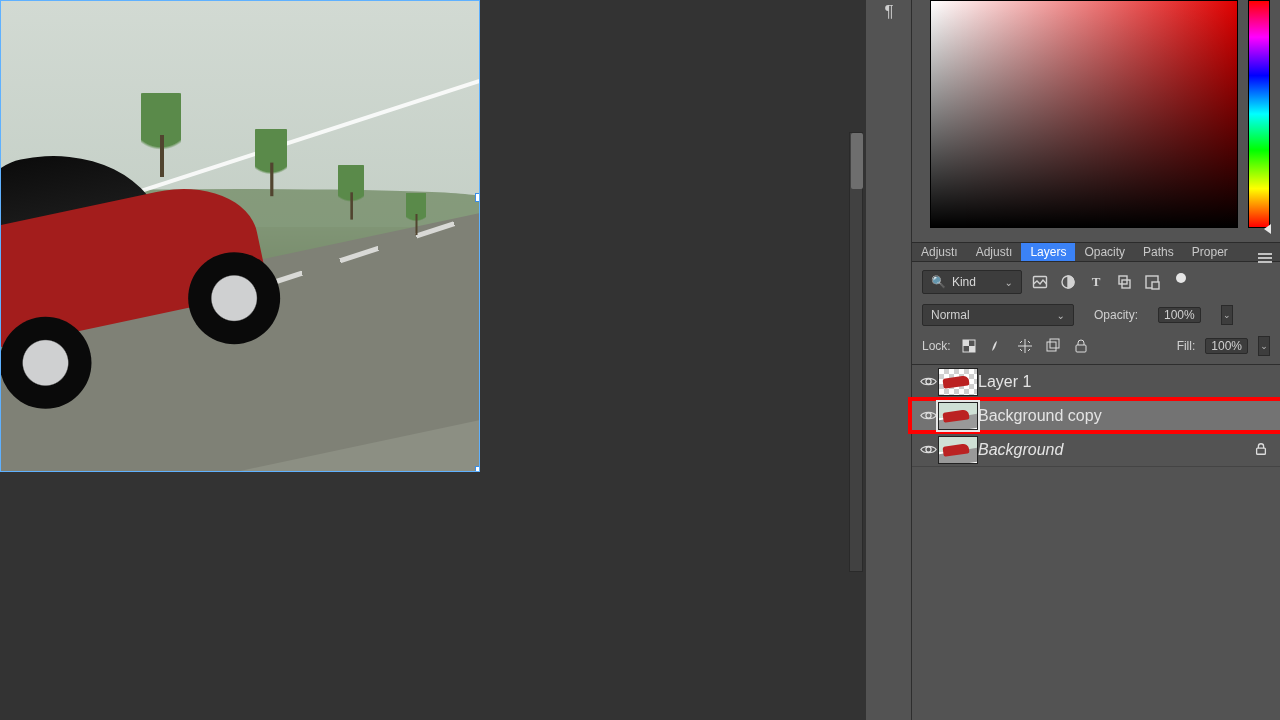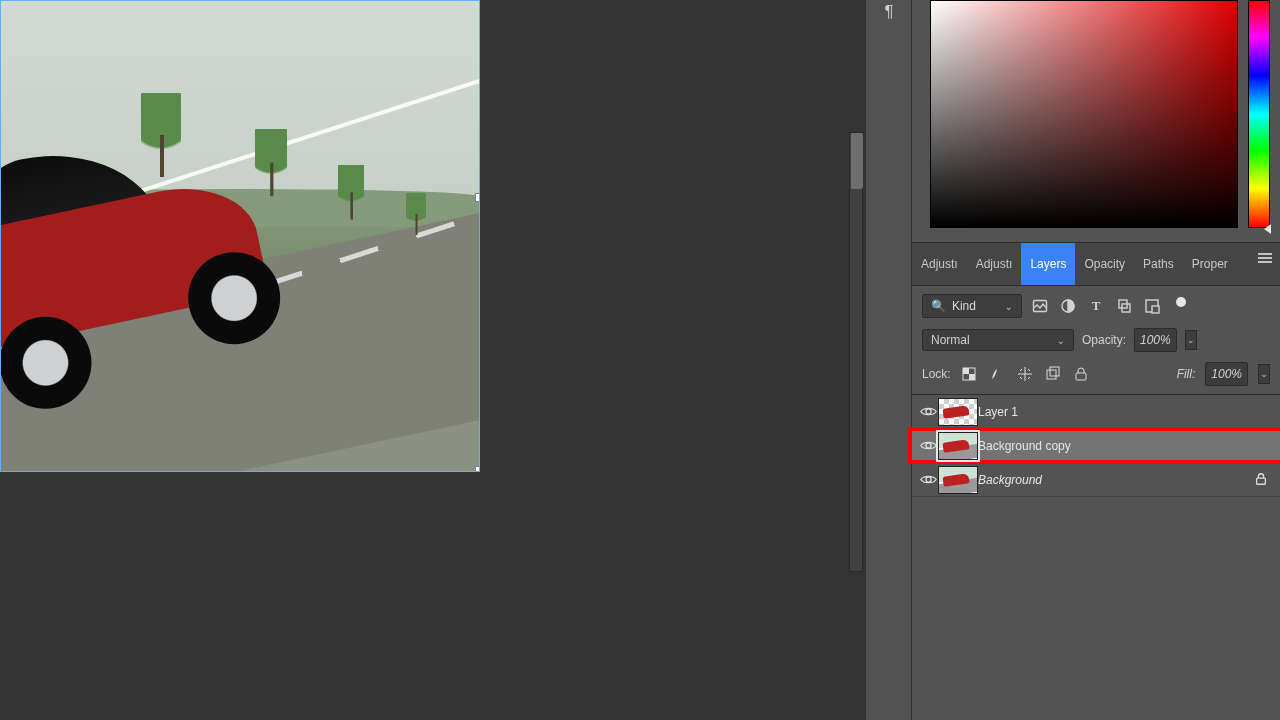--- a/index.html
+++ b/index.html
@@ -50,53 +50,53 @@
       linear-gradient(to top, #000, rgba(0,0,0,0)),
       linear-gradient(to right, #fff, #e00000);
     border:1px solid #000;
   }
   .hue-strip { width:22px; height:228px; border:1px solid #000;
     background: linear-gradient(to bottom, #ff0000 0%, #ff00ff 16%, #0000ff 33%, #00ffff 50%, #00ff00 66%, #ffff00 83%, #ff0000 100%);
   }
   .hue-arrow { position:absolute; right:-1px; bottom:-4px; width:0; height:0; border-top:5px solid transparent; border-bottom:5px solid transparent; border-right:7px solid #e8e8e8; }
 
   
-  .panel-tabs { display:flex; align-items:center; height:44px; background:#454545; font-size:12px; color:#c8c8c8; border-top:1px solid #2b2b2b; border-bottom:1px solid #2b2b2b; position:relative; }
+  .panel-tabs { display:flex; align-items:center; height:20px; background:#454545; font-size:12px; color:#c8c8c8; border-top:1px solid #2b2b2b; border-bottom:1px solid #2b2b2b; position:relative; }
   .panel-tabs .tab { padding:0 9px; height:100%; display:flex; align-items:center; cursor:default; }
   .panel-tabs .tab.active { background:#3b82f6; color:#fff; }
   .panel-tabs .menu-lines { position:absolute; right:8px; top:10px; width:14px; height:10px;
     background:linear-gradient(#c2c2c2,#c2c2c2) 0 0/100% 2px no-repeat,
                linear-gradient(#c2c2c2,#c2c2c2) 0 4px/100% 2px no-repeat,
                linear-gradient(#c2c2c2,#c2c2c2) 0 8px/100% 2px no-repeat; }
 
   
   .kind-row { display:flex; align-items:center; gap:10px; padding:8px 10px 6px 10px; }
   .kind-select { display:flex; align-items:center; gap:6px; background:#3d3d3d; border:1px solid #2a2a2a; border-radius:2px; height:24px; padding:0 8px; color:#d8d8d8; font-size:12px; width:100px; }
   .search-glyph{ font-size:12px; }
   .chev{ margin-left:auto; font-size:10px; color:#bcbcbc; }
   .filter-icons{ display:flex; gap:12px; align-items:center; color:#d2d2d2; }
   .fi{ width:16px; height:16px; display:flex; align-items:center; justify-content:center; font-size:13px; }
   .fi svg{ width:16px; height:16px; stroke:#d2d2d2; fill:none; stroke-width:1.4; }
   .dot-on{ width:10px; height:10px; background:#e6e6e6; border-radius:50%; margin-left:4px; position:relative; top:-4px; }
 
   
-  .row2{ display:flex; align-items:center; gap:8px; padding:4px 10px; color:#d0d0d0; font-size:12px; }
+  .row2{ display:flex; align-items:center; gap:20px; padding:4px 10px; color:#d0d0d0; font-size:12px; }
   .blend-select{ display:flex; align-items:center; background:#3d3d3d; border:1px solid #2a2a2a; height:22px; padding:0 8px; width:152px; border-radius:2px; }
   .blend-select .chev{ margin-left:auto; }
-  .num-box{ display:flex; align-items:center; background:#3d3d3d; border:1px solid #2a2a2a; height:24px; padding:0 5px; border-radius:2px;font-style:italic; }
+  .num-box{ display:flex; align-items:center; background:#3d3d3d; border:1px solid #2a2a2a; height:16px; padding:0 5px; border-radius:2px; }
   .tiny-chev{ width:12px; height:20px; border:1px solid #2a2a2a; background:#3d3d3d; display:flex; align-items:center; justify-content:center; font-size:9px; color:#bcbcbc; }
 
   
   .lock-row{ display:flex; align-items:center; gap:10px; padding:6px 10px 8px 10px; color:#d0d0d0; font-size:12px; }
   .lock-icons{ display:flex; gap:12px; align-items:center; }
   .lock-icons span{ width:16px; height:16px; color:#ddd; display:flex; align-items:center; justify-content:center; font-size:13px; }
 
   
   .layers-list{ border-top:1px solid #2e2e2e; }
-  .layer{ display:flex; align-items:center; height:34px; padding:0 10px 0 6px; font-size:12px; color:#e4e4e4; border-bottom:1px solid #444; position:relative; }
+  .layer{ display:flex; align-items:center; height:34px; padding:0 10px 0 6px; font-size:16px; color:#e4e4e4; border-bottom:1px solid #444; position:relative; }
   .layer.selected{ background:#737373; }
   .eye{ width:20px; height:20px; display:flex; align-items:center; justify-content:center; }
   .eye svg{ width:17px; height:17px; stroke:#dcdcdc; fill:none; stroke-width:1.5; }
   .thumb{ width:40px; height:28px; background:#fff; border:1px solid #222; position:relative; overflow:hidden; }
   .thumb.checker{ background:repeating-conic-gradient(#cfcfcf 0 25%, #fff 0 50%) 0 0/10px 10px; }
   .thumb .mini-car{ position:absolute; left:4px; top:8px; width:26px; height:10px; background:#b22; border-radius:3px 6px 2px 2px/3px 5px 2px 2px; transform:rotate(-8deg); }
   .thumb .mini-road{ position:absolute; left:0; top:14px; width:100%; height:14px; background:#999; transform:skewY(-10deg);}
   .thumb .mini-sky{ position:absolute; left:0; top:0; width:100%; height:15px; background:#cfe0d5; }
   .thumb.selected{ outline:2px solid #e8e8e8; }
   .layer .name{ flex:1; }
@@ -244,21 +244,21 @@
               <rect x="5" y="1" width="9" height="9"></rect>
             </svg>
           </span>
         <span>
             <svg viewBox="0 0 16 16" stroke="#ddd" fill="none">
               <rect x="3" y="7" width="10" height="7" rx="1"></rect>
               <path d="M5 7 V5 a3 3 0 0 1 6 0 V7"></path>
             </svg>
           </span>
       </div>
-      <span style="margin-left:auto;font-style:italic;">Fill:</span>
+      <span style="margin-left:auto;">Fill:</span>
       <div class="num-box">
           <span>100%</span>
         </div>
       <div class="tiny-chev">⌄</div>
     </div>
 
     <div class="layers-list">
 
       <div class="layer">
         <div class="eye">

